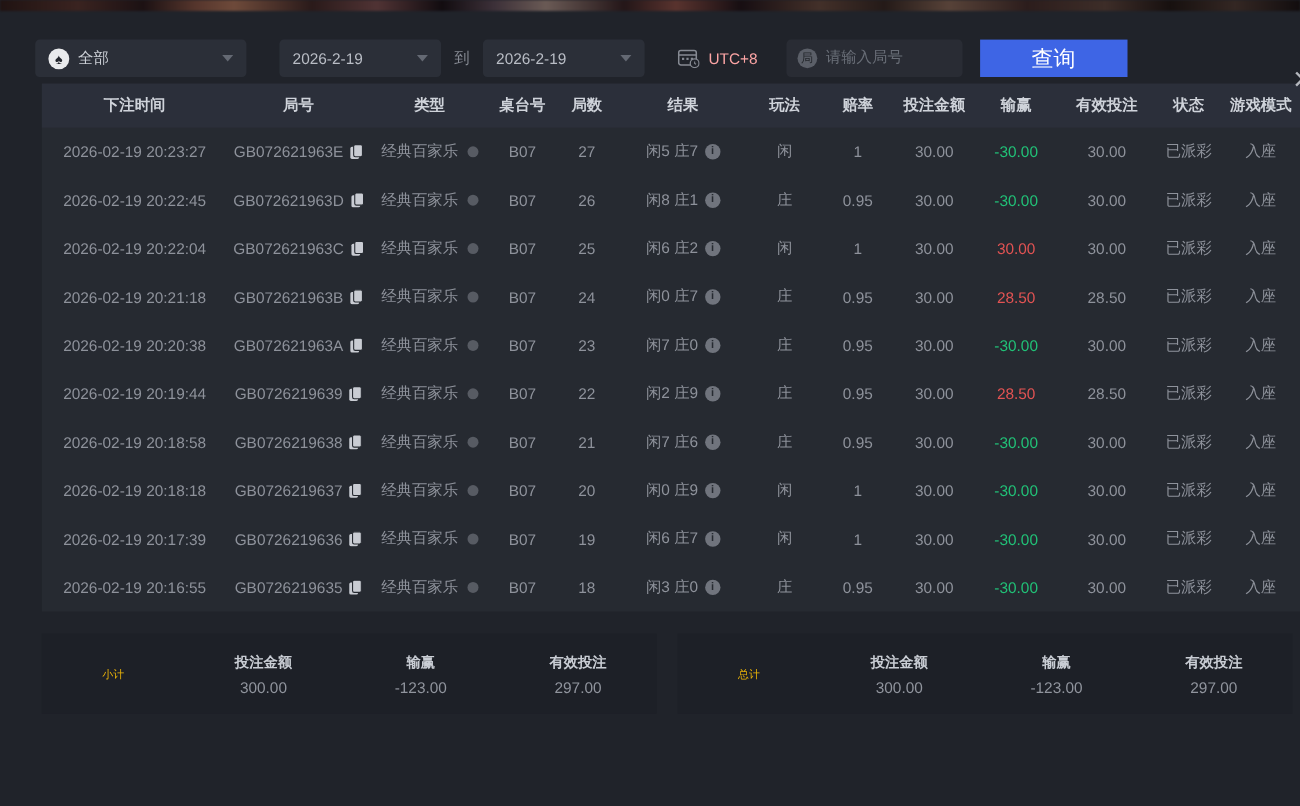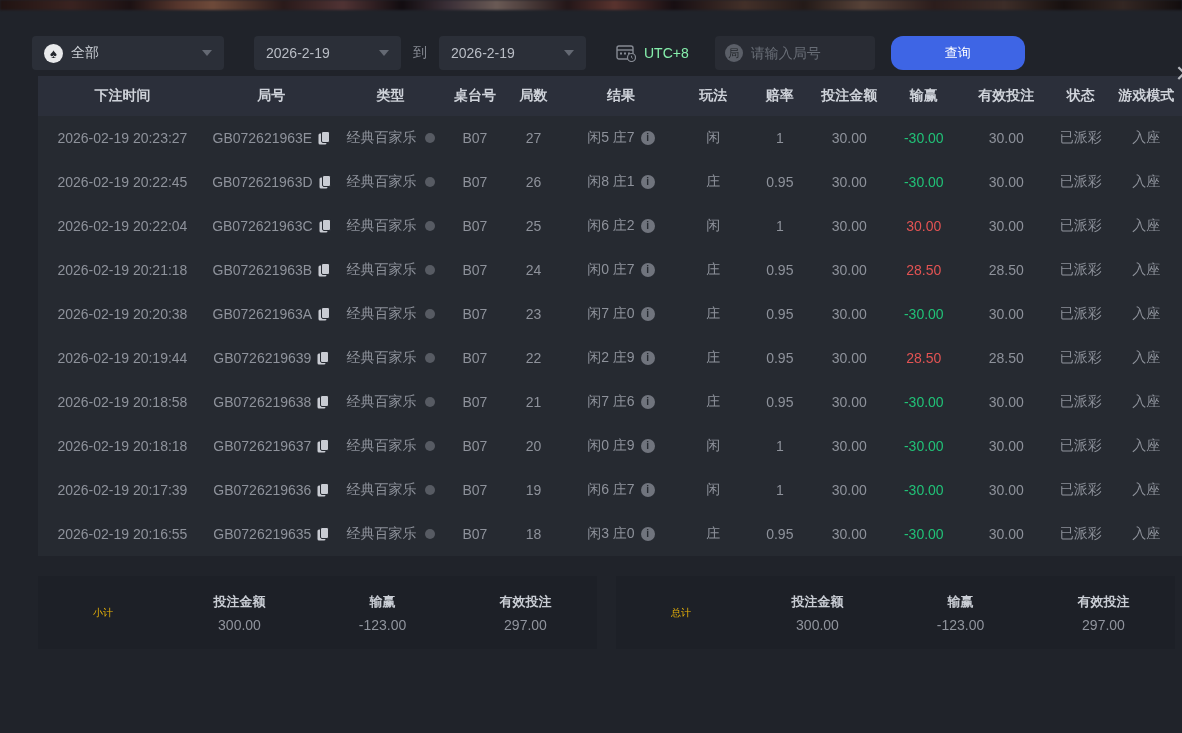--- a/index.html
+++ b/index.html
@@ -27,27 +27,27 @@
   .select .lbl, .date-select .lbl { margin-right:auto; }
   .caret { width:0; height:0; border-left:5px solid transparent; border-right:5px solid transparent; border-top:6px solid #646973; margin-left:10px; }
   .circle-icon { width:19px; height:19px; border-radius:50%; background:#e9eaec; color:#23262d; font-size:13px; line-height:19px; text-align:center; margin-right:8px; flex:0 0 auto; }
   .clock-face { position:relative; }
   .clock-face svg { display:block; margin:3px auto 0; }
   .sel-game { width:192px; }
   .sel-time { width:130px; margin-left:30px; }
   .date-from { width:147px; margin-left:30px; color:#b9bdc5; }
   .to-label { margin:0 12px; color:#868a93; }
   .date-to { width:147px; color:#b9bdc5; }
-  .tz { display:flex; align-items:center; color:#86efac; margin-left:30px; }
+  .tz { display:flex; align-items:center; color:#fca5a5; margin-left:30px; }
   .tz svg { margin-right:8px; display:block; }
   .round-input-wrap { height:34px; width:160px; background:#292c34; border-radius:4px; display:flex; align-items:center; padding:0 10px; margin-left:26px; }
   .round-badge { width:18px; height:18px; border-radius:50%; background:#5b5f68; color:#23262b; font-size:11px; line-height:18px; text-align:center; margin-right:8px; flex:0 0 auto; }
-  .round-input { background:transparent; border:none; outline:none; color:#c6cad1; font-size:14px; width:100%; font-family:Liberation Sans, sans-serif; }
+  .round-input { background:transparent; border:none; outline:none; color:#c6cad1; font-size:14px; width:100%; font-family:Liberation Mono, monospace; }
   .round-input::placeholder { color:#696e77; }
-  .search-btn { height:34px; width:134px; margin-left:16px; background:var(--accent,#3e65e5); border:none; border-radius:12px; color:#fff; font-size:13px; cursor:pointer; font-family:inherit; }
+  .search-btn { height:34px; width:134px; margin-left:16px; background:var(--accent,#3e65e5); border:none; border-radius:0; color:#fff; font-size:20px; cursor:pointer; font-family:inherit; }
 
   
   .table { margin:6px 0 0 38px; width:1144px; background:#262a31; }
   .thead { display:flex; align-items:center; height:40px; background:#2b2f3a; font-weight:bold; color:#cfd3da; font-size:14px; }
   .tbody .trow { display:flex; align-items:center; height:44px; font-size:14px; color:#8e929b; }
   .cell { display:flex; align-items:center; justify-content:center; text-align:center; white-space:nowrap; }
   .c0{width:170px;} .c1{width:130px;} .c2{width:110px;} .c3{width:60px;} .c4{width:58px;}
   .c5{width:118px;} .c6{width:68px;} .c7{width:66px;} .c8{width:74px;} .c9{width:76px;}
   .c10{width:90px;} .c11{width:60px;} .c12{width:72px;}
   .cell .copy { margin-left:6px; cursor:pointer; flex:0 0 auto; }

